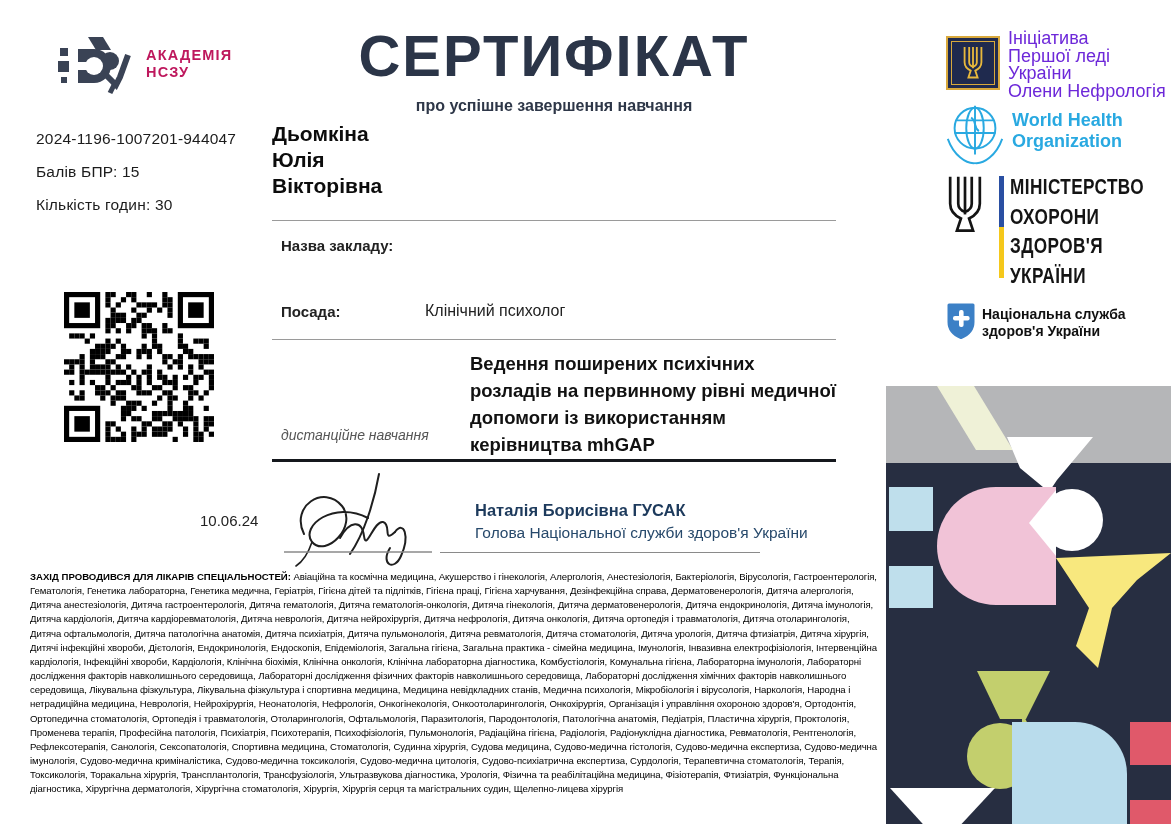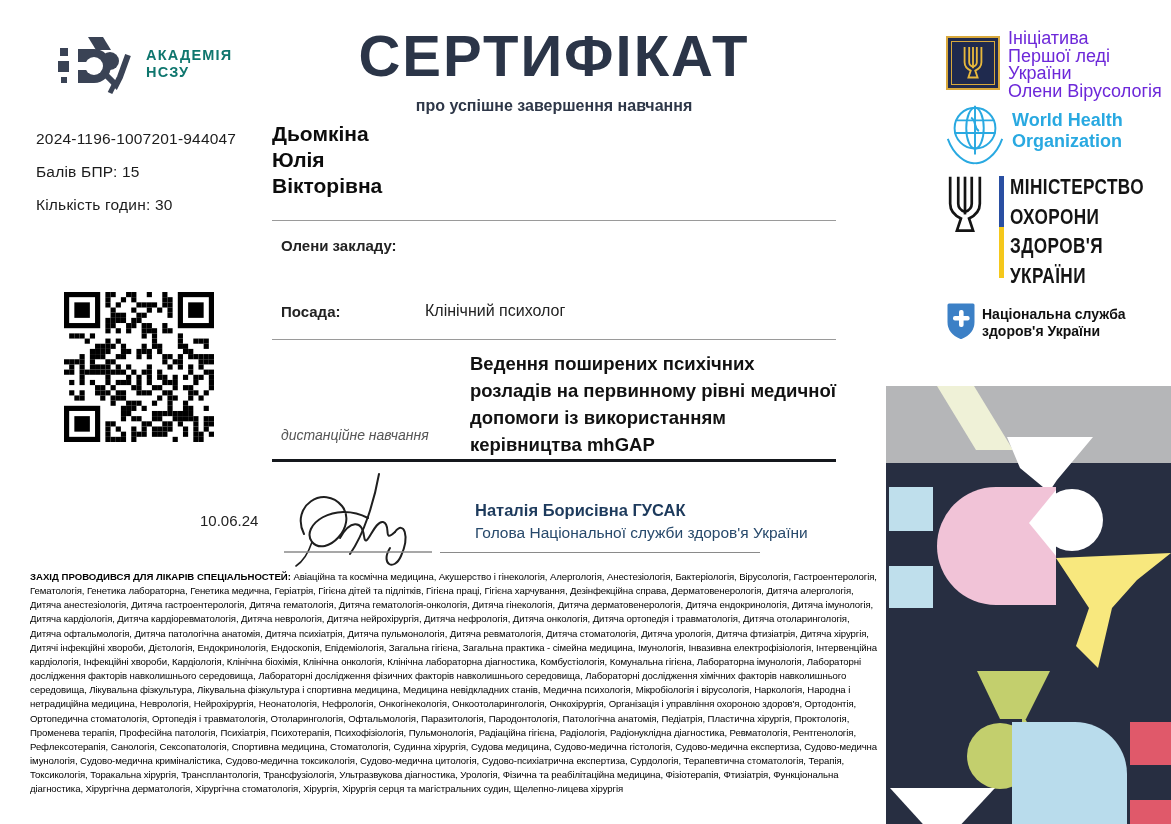--- a/index.html
+++ b/index.html
@@ -7,21 +7,21 @@
         font-family:"Liberation Sans",sans-serif;color:#1a1a1a;}
   .abs{position:absolute;}
 
   
   .meta-line{font-size:15.5px;color:#1c1c1c;letter-spacing:.2px;}
   .date-text{font-size:15px;color:#222;}
 
   
   .academy-logo{display:flex;align-items:center;gap:10px;}
   .academy-text{display:flex;flex-direction:column;line-height:17px;
-                font-size:14.5px;letter-spacing:1.2px;color:#0f766e;font-weight:bold;}
+                font-size:14.5px;letter-spacing:1.2px;color:#be185d;font-weight:bold;}
 
   
   .title{left:272px;top:22px;width:564px;text-align:center;font-size:58px;font-weight:bold;
          letter-spacing:2px;color:#2b3548;}
   .subtitle{left:272px;top:97px;width:564px;text-align:center;font-size:16px;font-weight:bold;color:#2e3748;}
   .name-block{left:272px;top:121px;width:564px;text-align:left;font-size:21px;font-weight:bold;
               line-height:26px;color:#0c0c0c;}
   .hline{height:1px;background:#9a9a9a;}
   .hline-thick{height:3px;background:#15181d;}
   .field-label{font-size:15px;font-weight:bold;color:#222;}
@@ -389,21 +389,21 @@
   <div class="abs subtitle">про успішне завершення навчання</div>
 
   <div class="abs name-block">
     <div>Дьомкіна</div>
     <div>Юлія</div>
     <div>Вікторівна</div>
   </div>
 
   <div class="abs hline" style="left:272px;top:220px;width:564px;"></div>
 
-  <div class="abs field-label" style="left:281px;top:237px;">Олени закладу:</div>
+  <div class="abs field-label" style="left:281px;top:237px;">Назва закладу:</div>
   <div class="abs field-value" style="left:425px;top:236px;"></div>
 
   <div class="abs field-label" style="left:281px;top:303px;">Посада:</div>
   <div class="abs field-value" style="left:425px;top:302px;">Клінічний психолог</div>
 
   <div class="abs hline" style="left:272px;top:339px;width:564px;"></div>
 
   <div class="abs training-mode" style="left:281px;top:427px;">дистанційне навчання</div>
 
   <div class="abs topic" style="left:470px;top:350px;width:372px;">
@@ -439,21 +439,21 @@
       <g fill="none" stroke="#e8b83c" stroke-width="2.4">
         <path d="M6,2 v20 c0,6 4,9 8,11 l-3,9 h12 l-3,-9 c4,-2 8,-5 8,-11 v-20"></path>
         <path d="M12,2 v20 c0,3 2,5 5,6 c3,-1 5,-3 5,-6 v-20"></path>
         <path d="M17,2 v28"></path>
       </g>
     </svg>
   </div>
   <div class="abs initiative-text">
     <div>Ініціатива</div>
     <div>Першої леді України</div>
-    <div>Олени Вірусологія</div>
+    <div>Олени Нефрологія</div>
   </div>
 
   <svg class="abs" style="left:941px;top:100px;" width="68" height="68" viewBox="0 0 70 70">
     <g fill="none" stroke="#29a9e1" stroke-width="2">
       <circle cx="35" cy="29" r="21"></circle>
       <ellipse cx="35" cy="29" rx="9" ry="21"></ellipse>
       <line x1="16" y1="21" x2="54" y2="21"></line>
       <line x1="14" y1="34" x2="56" y2="34"></line>
       <line x1="35" y1="6" x2="35" y2="56"></line>
       <path d="M31,18 c6,4 2,10 8,14"></path>

